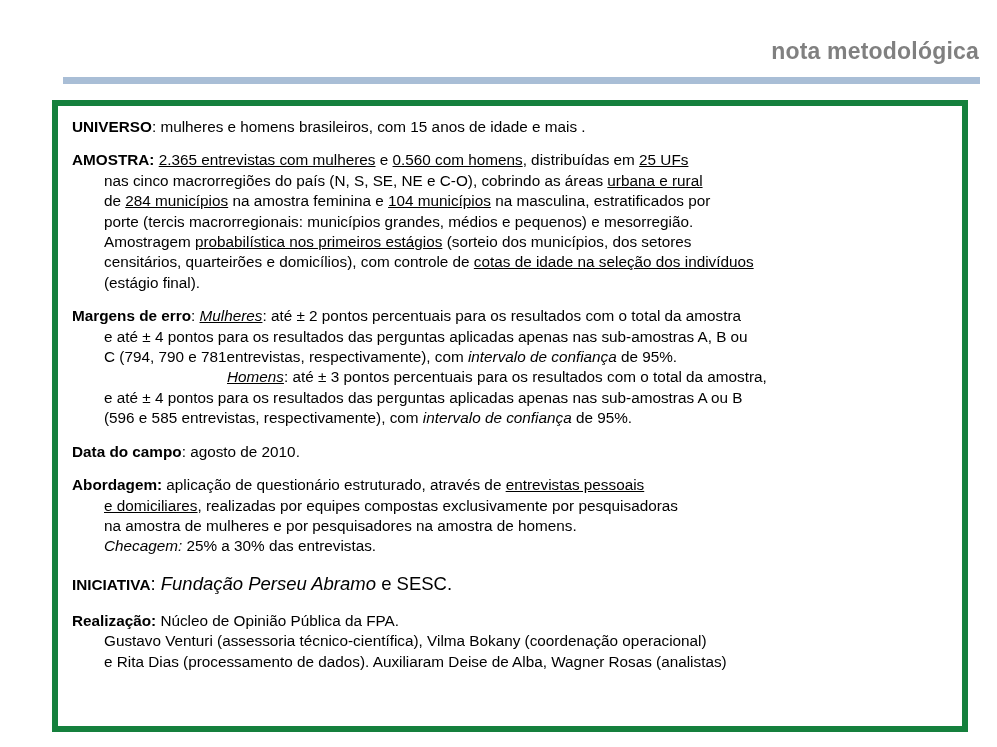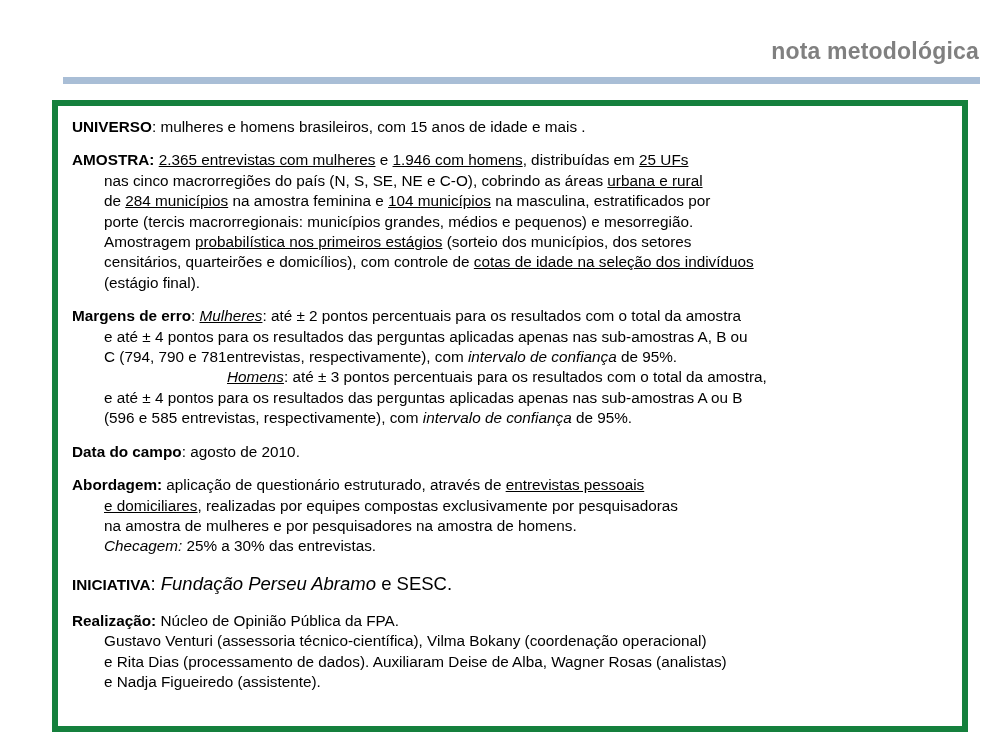--- a/index.html
+++ b/index.html
@@ -92,21 +92,21 @@
 </div>
 
 <div class="content-box">
   <div class="content-inner">
 
     <p class="block">
       <span class="lbl">UNIVERSO</span><span>: </span><span>mulheres e homens brasileiros, com 15 anos de idade e mais .</span>
     </p>
 
     <p class="block">
-      <span class="lbl">AMOSTRA:</span><span> </span><span class="u">2.365 entrevistas com mulheres</span><span> e </span><span class="u">1.946 com homens</span><span>, distribuídas em </span><span class="u">25 UFs</span>
+      <span class="lbl">AMOSTRA:</span><span> </span><span class="u">2.365 entrevistas com mulheres</span><span> e </span><span class="u">0.560 com homens</span><span>, distribuídas em </span><span class="u">25 UFs</span>
       <span class="ind"><span>nas cinco macrorregiões do país (N, S, SE, NE e C-O), cobrindo as áreas </span><span class="u">urbana e rural</span></span>
       <span class="ind"><span>de </span><span class="u">284 municípios</span><span> na amostra feminina e </span><span class="u">104 municípios</span><span> na masculina, estratificados por</span></span>
       <span class="ind">porte (tercis macrorregionais: municípios grandes, médios e pequenos) e mesorregião.</span>
       <span class="ind"><span>Amostragem </span><span class="u">probabilística nos primeiros estágios</span><span> (sorteio dos municípios, dos setores</span></span>
       <span class="ind"><span>censitários, quarteirões e domicílios), com controle de </span><span class="u">cotas de idade na seleção dos indivíduos</span></span>
       <span class="ind">(estágio final).</span>
     </p>
 
     <p class="block">
       <span class="lbl">Margens de erro</span><span>: </span><span class="it-u">Mulheres</span><span>: até ± 2 pontos percentuais para os resultados com o total da amostra</span>
@@ -129,17 +129,16 @@
     </p>
 
     <p class="block block-iniciativa spacer-top">
       <span class="lbl">INICIATIVA</span><span class="lbl-sep">: </span><span class="it">Fundação Perseu Abramo</span><span> e SESC.</span>
     </p>
 
     <p class="block">
       <span class="lbl">Realização:</span><span> Núcleo de Opinião Pública da FPA.</span>
       <span class="ind">Gustavo Venturi (assessoria técnico-científica), Vilma Bokany (coordenação operacional)</span>
       <span class="ind">e Rita Dias (processamento de dados). Auxiliaram Deise de Alba, Wagner Rosas (analistas)</span>
-      <span class="ind">e Nadja Figueiredo (assistente).</span>
     </p>
 
   </div>
 </div>
 
 </body></html>

